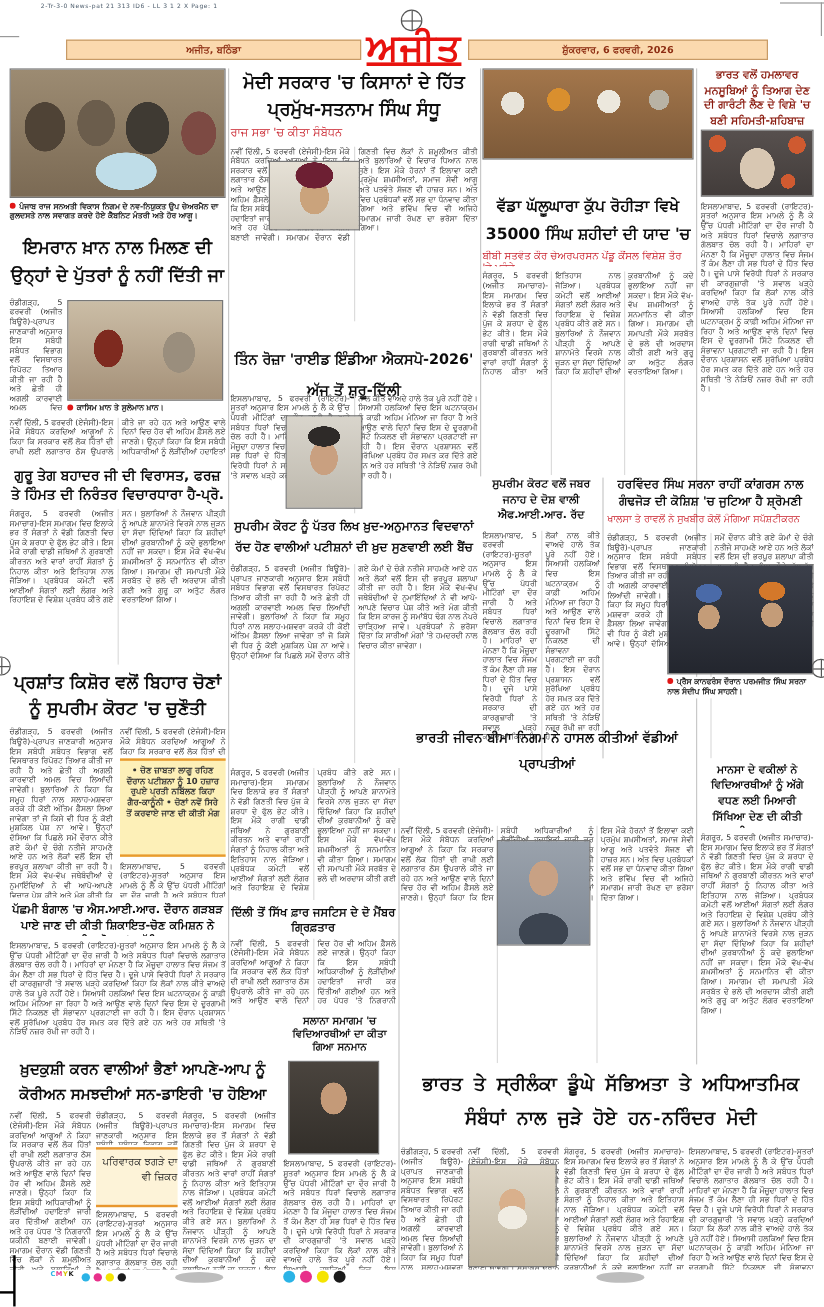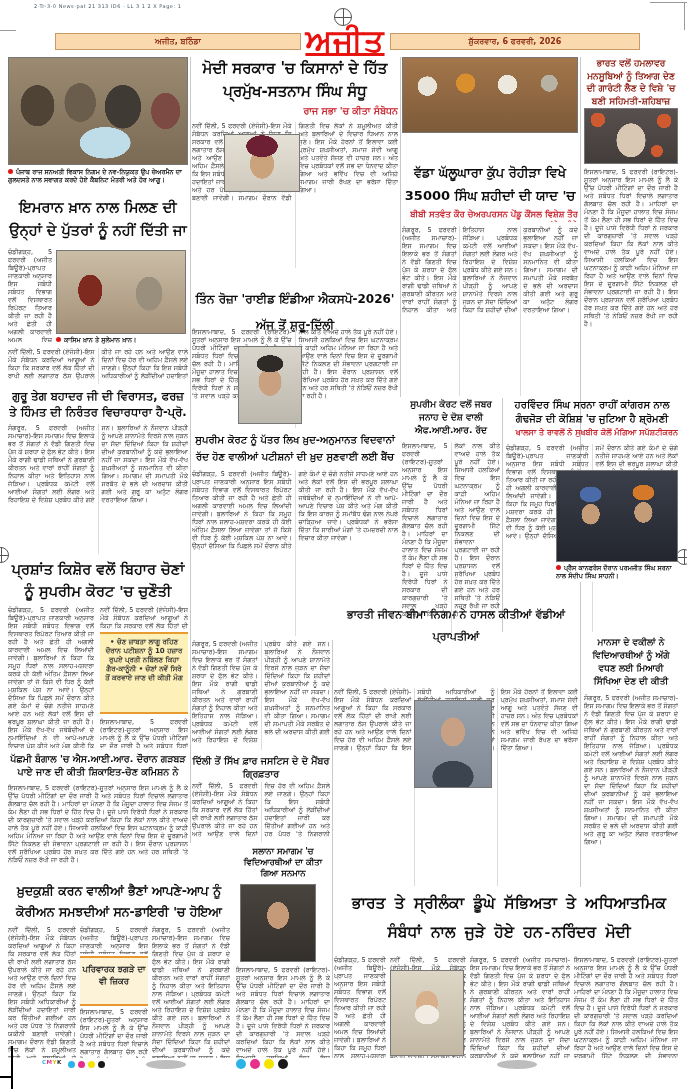--- a/index.html
+++ b/index.html
@@ -4,33 +4,33 @@
 <style>
   html,body{margin:0;padding:0;background:#fff;}
   #page{position:relative;width:687px;height:1089px;background:#fff;overflow:hidden;
         font-family:"DejaVu Sans","Liberation Sans",sans-serif;color:#1a1a1a;}
   .abs{position:absolute;}
   .bar{background:#fbd9ae;border:1px solid #c79a66;box-sizing:border-box;
        font-size:8px;font-weight:bold;color:#8d2d12;text-align:center;line-height:15px;}
   .mast-title{font-size:31px;font-weight:900;color:#e8120e;text-align:center;letter-spacing:1px;text-decoration:underline;}
   .printline{font-size:5px;color:#4a5a6a;letter-spacing:0.5px;}
   .headline{font-weight:bold;color:#0c0c0c;text-align:center;overflow:hidden;}
-  .subhead-red{font-weight:bold;color:#c9232d;text-align:right;overflow:hidden;}
+  .subhead-red{font-weight:normal;color:#c9232d;text-align:left;overflow:hidden;}
   .body-text{font-size:6.4px;line-height:8px;text-align:justify;color:#222;overflow:hidden;}
   .cols2{column-count:2;column-gap:7px;column-rule:1px solid #dcdcdc;}
   .cols3{column-count:3;column-gap:6px;column-rule:1px solid #dcdcdc;}
   .caption{font-size:6.4px;line-height:8px;font-weight:bold;color:#111;overflow:hidden;background:#fff;}
   .cap-dot{display:inline-block;width:5px;height:5px;background:#e01616;border-radius:50%;margin-right:3px;}
   .photo{border:1px solid #777;box-sizing:border-box;background:#bbb;}
   .ybox{background:#fdf0b8;border-top:2px solid #e89b2e;border-bottom:2px solid #e89b2e;
         box-sizing:border-box;padding:4px 3px;font-size:7px;line-height:9px;font-weight:bold;
         color:#333;text-align:center;overflow:hidden;}
   .obox{background:#fdf3d8;border-top:2px solid #e8972f;border-bottom:2px solid #e8972f;
-        box-sizing:border-box;padding:5px 0;font-size:8.5px;line-height:12px;font-weight:bold;
-        color:#222;text-align:center;overflow:hidden;}
+        box-sizing:border-box;padding:5px 0;font-size:8.5px;line-height:12px;font-weight:normal;
+        color:#222;text-align:right;overflow:hidden;}
   .vdiv{background:#c9c9c9;width:1px;}
   .regmark{border:1px solid #555;border-radius:50%;
            background:linear-gradient(#555,#555) center/1px 100% no-repeat,
                       linear-gradient(#555,#555) center/100% 1px no-repeat;}
   .dot{border-radius:50%;}
   .groval{background:#bdbdbd;border-radius:50%;}
   .cropline{background:#999;}
   .blk{background:#000;}
   .cmyk{font-size:5.5px;font-weight:bold;letter-spacing:0.5px;}
   .cmyk .c{color:#2ab3e6;} .cmyk .m{color:#e8308a;} .cmyk .y{color:#d8c400;} .cmyk .k{color:#1a1a1a;}

